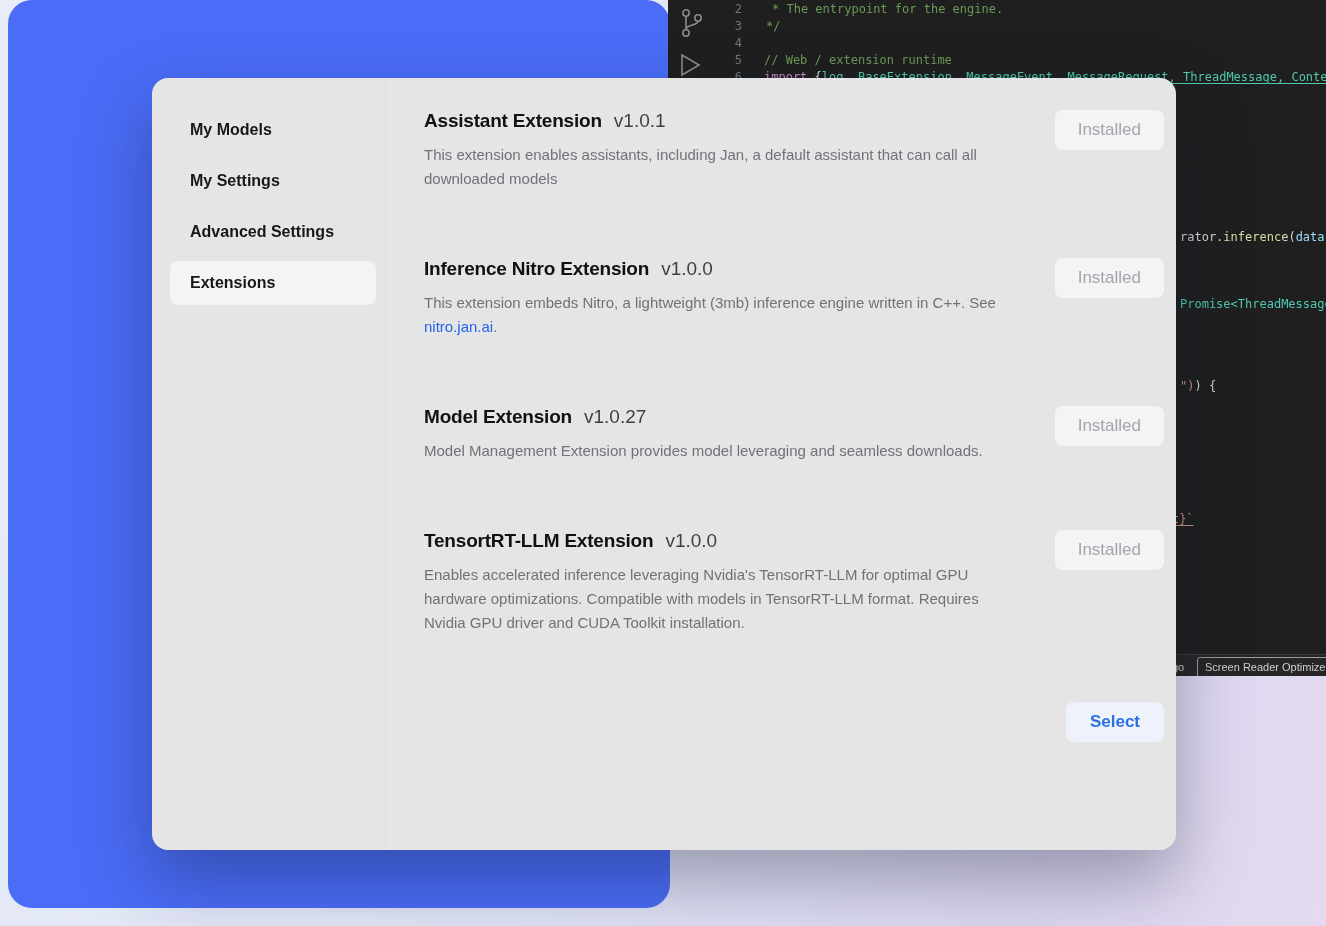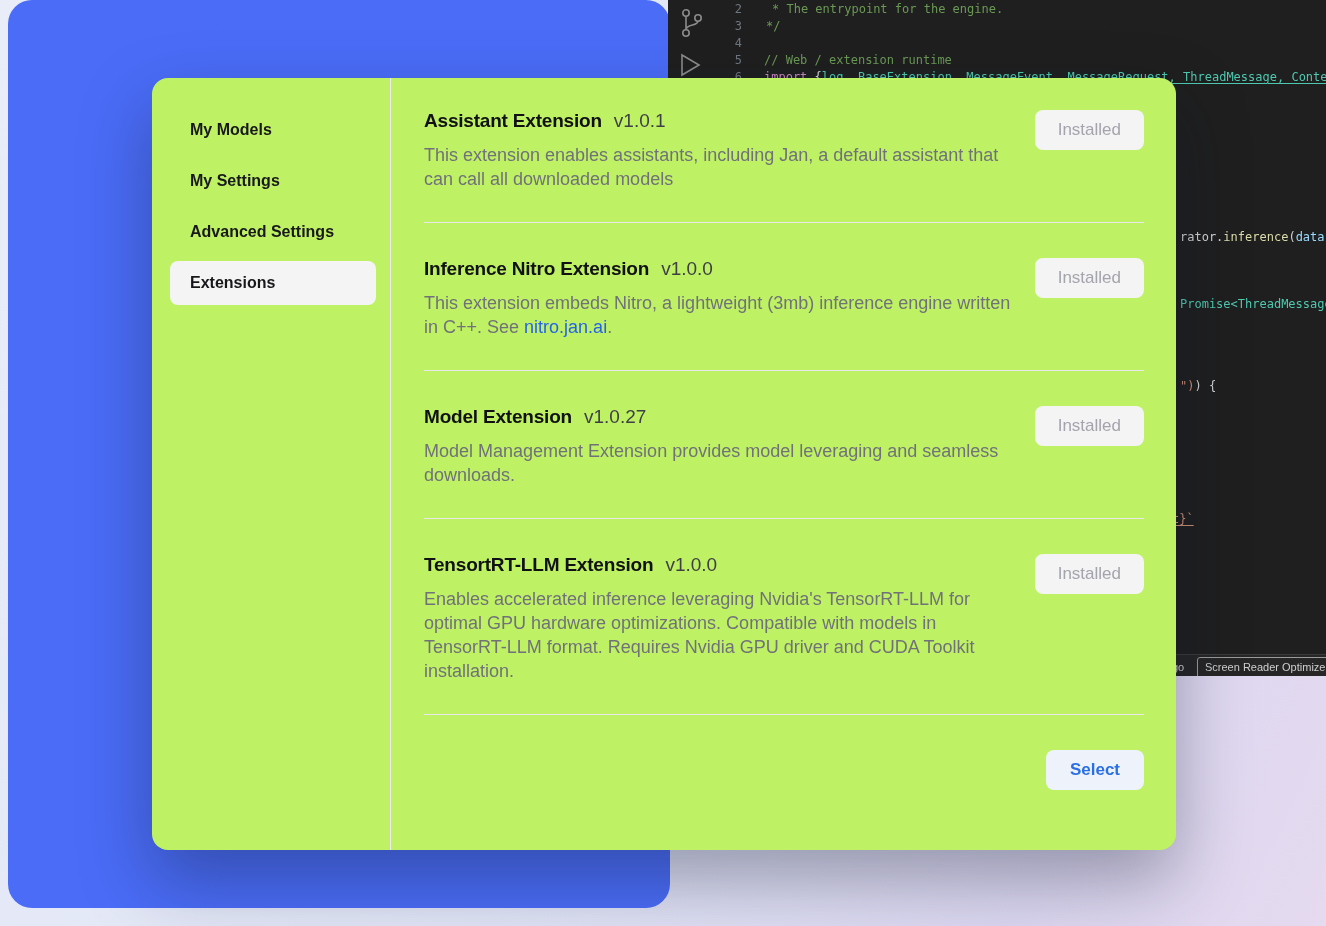--- a/index.html
+++ b/index.html
@@ -41,48 +41,48 @@
   }
   .status-go { position: absolute; left: 504px; top: 4px; }
   .status-badge {
     position: absolute; left: 529px; top: 2px; padding: 1px 7px 2px;
     border: 1px solid #9b9b9b; border-radius: 3px; white-space: nowrap;
   }
 
   
   .modal {
     position: absolute; left: 152px; top: 78px; width: 1024px; height: 772px;
-    background: #bef264; border-radius: 16px;
+    background: #e5e5e5; border-radius: 16px;
     box-shadow: 0 30px 70px rgba(15, 23, 42, 0.35);
     display: flex; overflow: hidden;
   }
   .sidebar {
     width: 239px; flex-shrink: 0;
     border-right: 1px solid #ececee;
     padding: 30px 0 0 18px;
   }
   .nav-item {
     width: 206px; height: 44px; display: flex; align-items: center;
     padding-left: 20px; border-radius: 8px; margin-bottom: 7px;
     font-size: 16px; font-weight: 700; color: #18181b; cursor: pointer;
   }
   .nav-item.active { background: #f4f4f5; }
 
-  .content { flex: 1; padding: 32px 32px 0 33px; overflow: hidden; }
+  .content { flex: 1; padding: 32px 12px 0 33px; overflow: hidden; }
   .ext-row {
     display: flex; justify-content: space-between; align-items: flex-start;
     padding: 35px 0 31px; border-bottom: 1px solid #e8e8ea;
   }
   .ext-row.first { padding-top: 0; }
   .ext-row.last { border-bottom: none; padding-bottom: 0; }
   .ext-info { width: 588px; }
   .title-line { display: flex; align-items: baseline; gap: 12px; }
   .ext-title { margin: 0; font-size: 19px; font-weight: 700; color: #111113; letter-spacing: -0.2px; }
   .ext-version { font-size: 19px; font-weight: 400; color: #3f3f46; }
-  .ext-desc { margin: 11px 0 0; font-size: 18px; line-height: 24px; color: #71717a; }
+  .ext-desc { margin: 11px 0 0; font-size: 15px; line-height: 24px; color: #71717a; }
   .ext-desc a { color: #2563eb; text-decoration: none; cursor: pointer; }
   .btn {
     border: none; border-radius: 8px; font-family: inherit;
     font-size: 17px; padding: 10px 23px; cursor: pointer; flex-shrink: 0;
   }
   .btn.installed { background: #f4f4f5; color: #a4a4ad; font-weight: 500; }
   .btn.select { background: #eef2fb; color: #2b6fe4; font-weight: 700; padding: 10px 24px; }
 </style>
 </head>
 <body>

